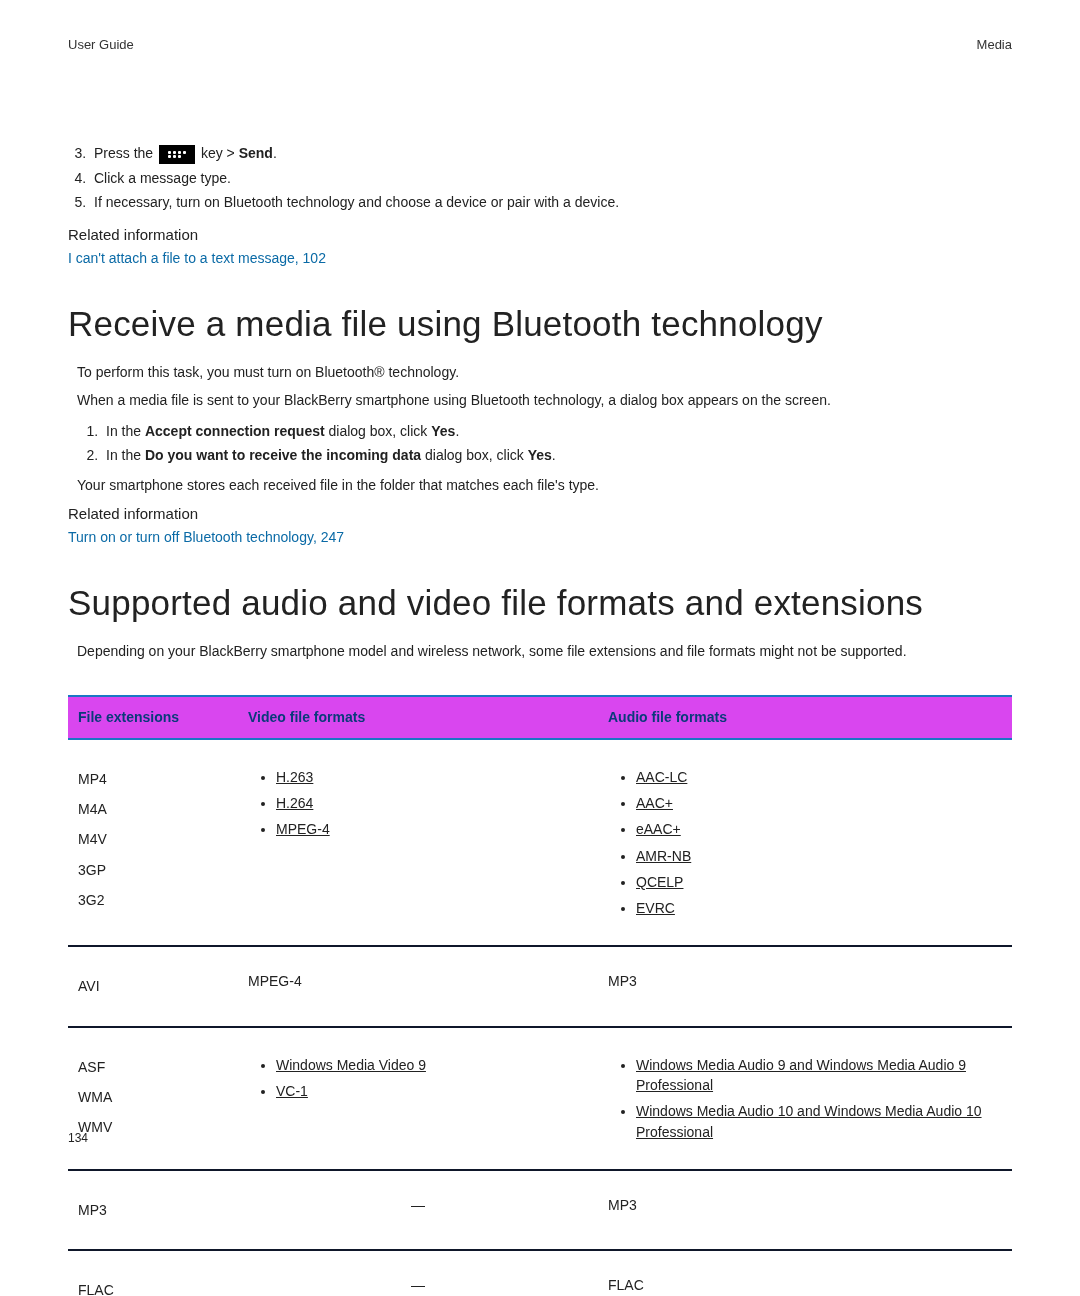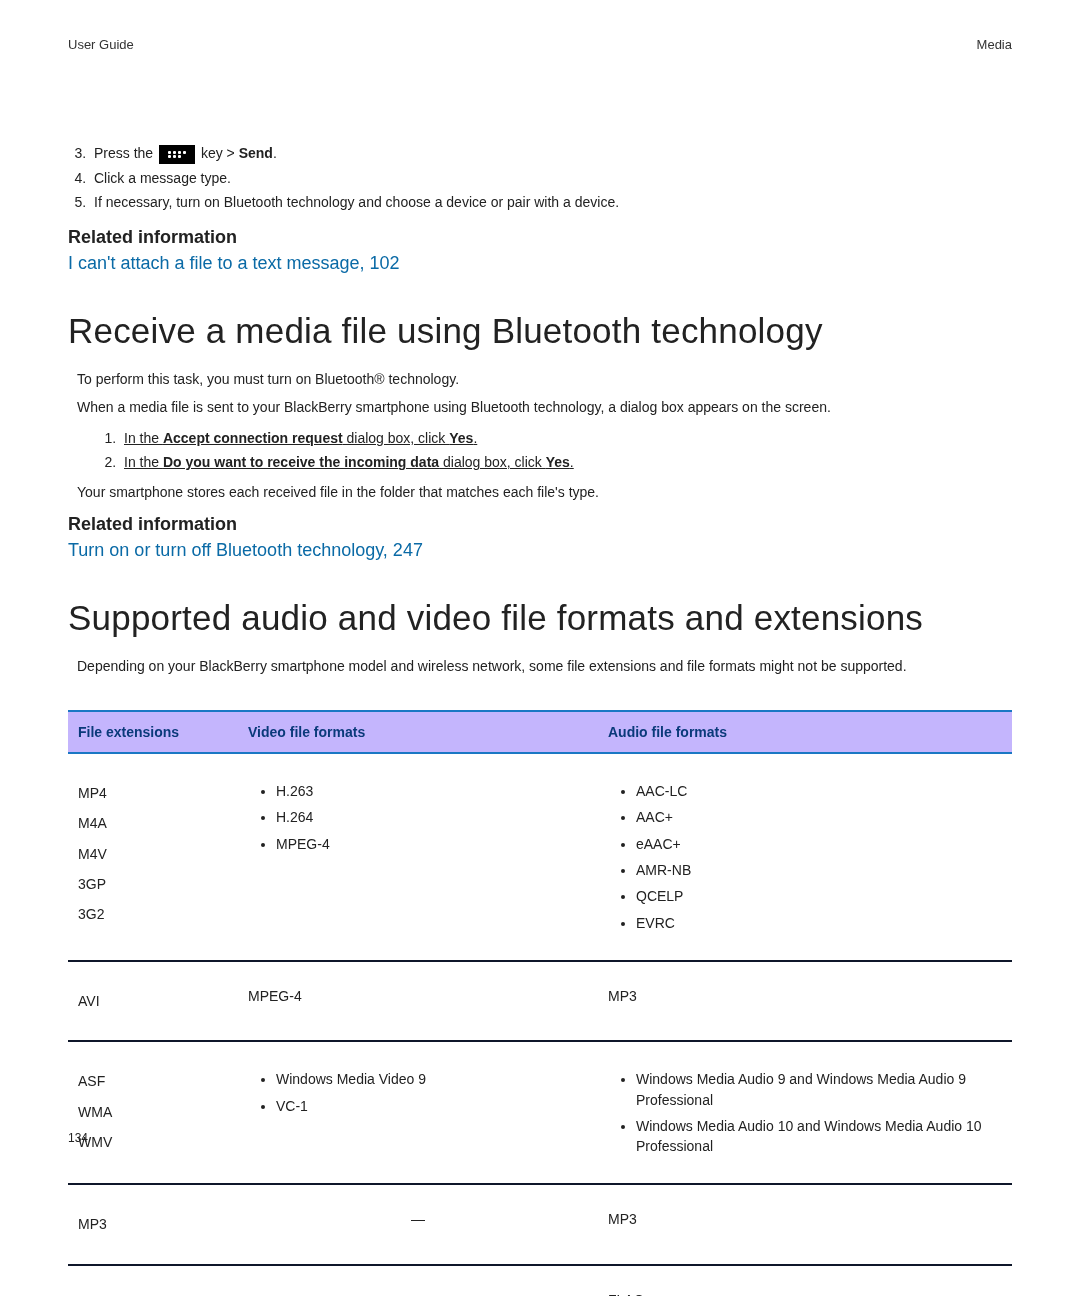--- a/index.html
+++ b/index.html
@@ -38,71 +38,70 @@
   }
   .bb-key::before {
     content:"";
     position:absolute;
     left:9px; top:6px;
     width:3px; height:3px; background:#fff; border-radius:1px;
     box-shadow: 5px 0 0 #fff, 10px 0 0 #fff, 15px 0 0 #fff,
                 0 4px 0 #fff, 5px 4px 0 #fff, 10px 4px 0 #fff;
   }
   .related-heading {
-    font-weight: bold;
-    font-size: 18px;
+    font-weight: normal;
+    font-size: 15px;
     margin-top: 8px;
   }
-  a.link { color: #0a6aa6; text-decoration: none; font-size: 18px; }
+  a.link { color: #0a6aa6; text-decoration: none; font-size: 14px; }
   h2.section-title {
     font-family: Arial, "Helvetica Neue", sans-serif;
     font-weight: 500;
     font-size: 35px;
     letter-spacing: 0.2px;
     margin-top: 30px;
     margin-bottom: 12px;
     color: #222;
   }
   p.body { font-size: 14px; margin: 8px 9px; }
   ol.inner {
     list-style: decimal;
-    margin-left: 52px;
+    margin-left: 34px;
     font-size: 14px;
-    text-decoration: underline;
   }
   ol.inner li { padding: 2px 0 2px 4px; }
   .bold { font-weight: bold; }
 
   
   .fmt-table {
     width: 100%;
     margin-top: 34px;
     font-size: 14px;
     border-collapse: collapse;
   }
   .fmt-table thead th {
-    background: #c4b5fd;
+    background: #d946ef;
     color: #0a3a7a;
     font-weight: bold;
     text-align: left;
     padding: 10px 10px;
     border-top: 2px solid #1a77c4;
     border-bottom: 2px solid #1a77c4;
   }
   .fmt-table tbody tr td {
     border-bottom: 2px solid #0f172a;
     padding: 24px 10px;
     vertical-align: top;
   }
   .col-ext { width: 170px; }
   .col-vid { width: 360px; margin-top: 14px; }
   .col-aud { }
   .cell-list { list-style: none; margin: 0; padding: 0; }
   .cell-list li { padding: 5px 0; }
-  .bullets { list-style: disc; margin: 0 0 0 28px; padding: 0; }
+  .bullets { list-style: disc; margin: 0 0 0 28px; padding: 0; text-decoration: underline; }
   .bullets li { padding: 3px 0; }
   .center-dash { text-align: center; }
   .page-num {
     position: absolute;
     left: 68px;
     top: 1130px;
     font-size: 12px;
   }
 </style>
 </head>

